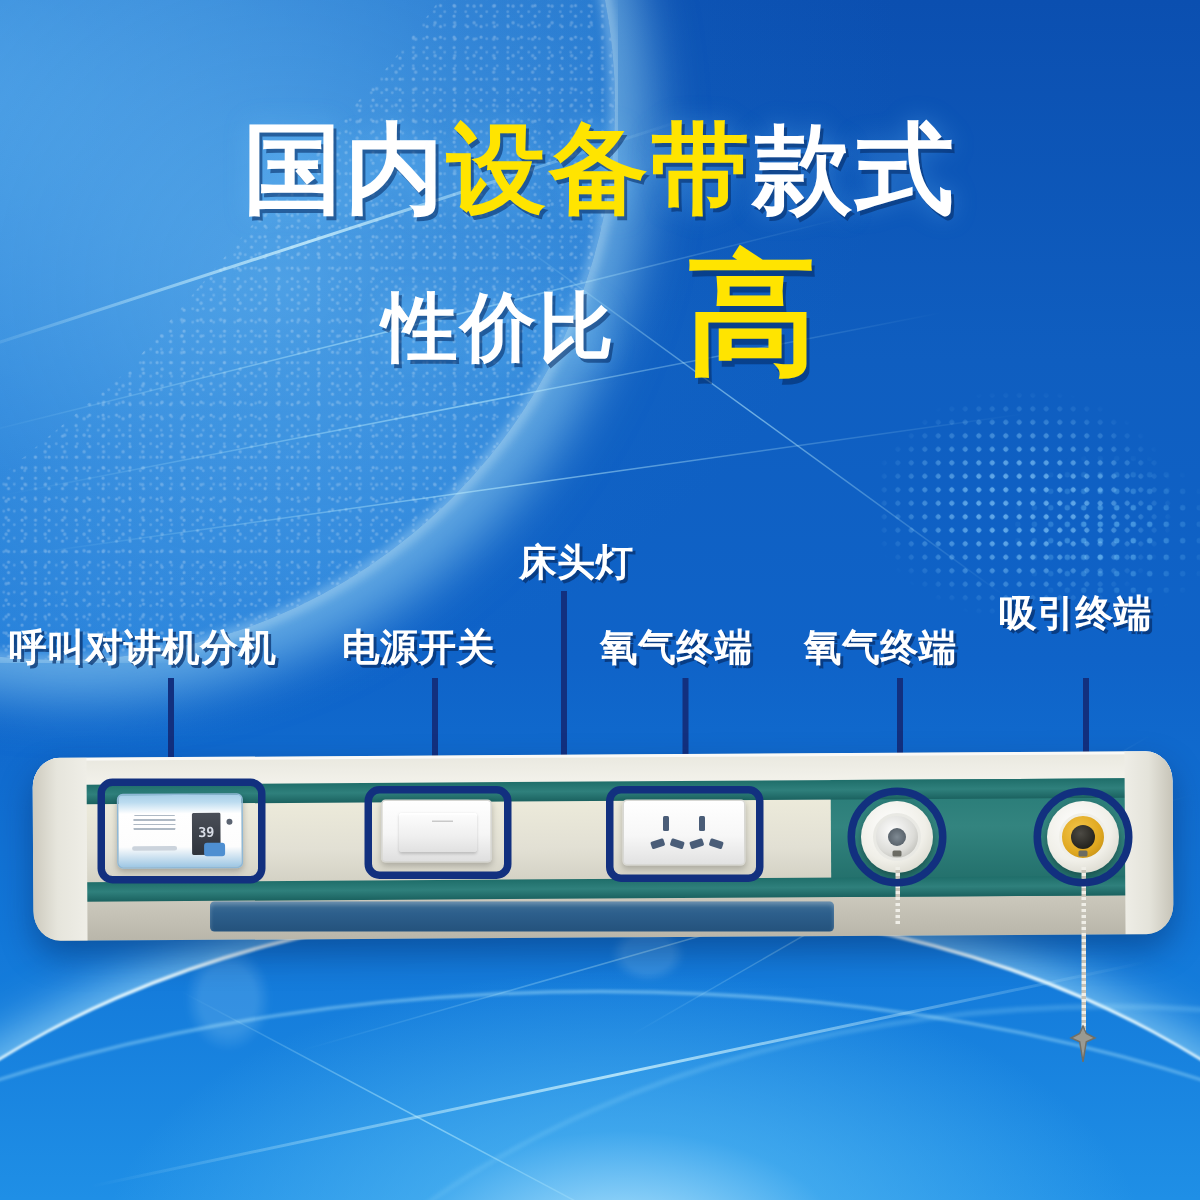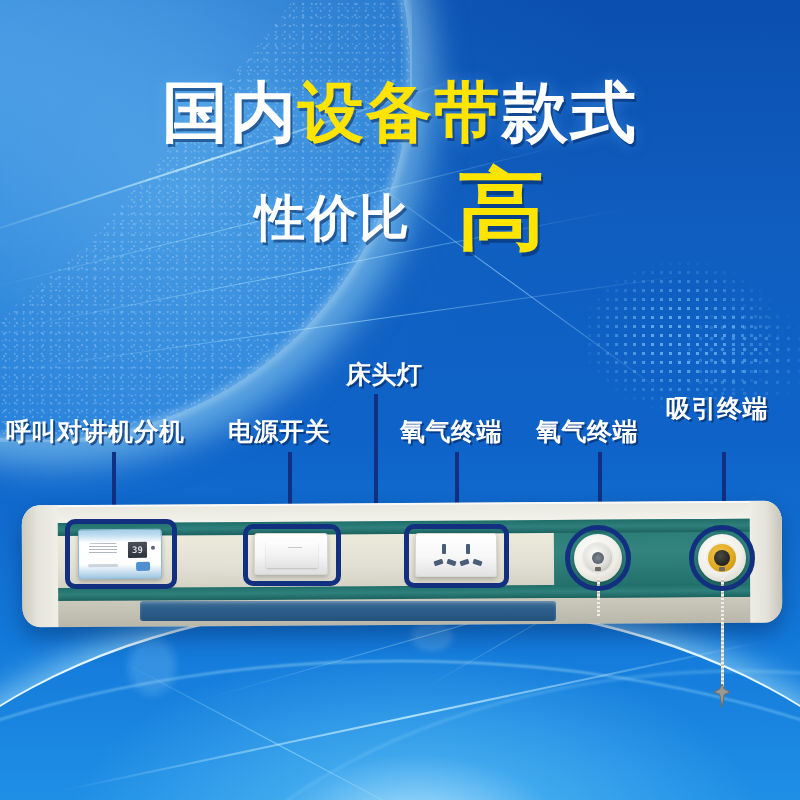--- a/index.html
+++ b/index.html
@@ -162,21 +162,21 @@
   .intercom{
     position:absolute; left:78px; top:529px; width:84px; height:50px;
     background:linear-gradient(180deg,#a8cfe8,#bcdcf0 10%,#ffffff 26%,#fdfdfd 72%,#9ec7e4 100%);
     border-radius:4px; border:1px solid #8fb8d6;
     box-shadow:0 2px 4px rgba(0,0,0,.25);
     transform:rotate(-0.3deg);
   }
   .ic-grille{ position:absolute; left:10px; top:13px; width:28px; height:11px;
     background:repeating-linear-gradient(180deg,#9aa7b5 0 1px, transparent 1px 3px); opacity:.8; border-radius:2px;}
   .ic-disp{
-    position:absolute; left:49px; top:12px; width:19px; height:16px;
+    position:absolute; left:49px; top:12px; width:19px; height:28px;
     background:linear-gradient(180deg,#4a4f58,#2e333b);
     border-radius:1px; color:#d8dde6; font-size:9px; font-weight:bold;
     display:flex; align-items:center; justify-content:center; font-family:"DejaVu Sans Mono",monospace;
   }
   .ic-led{ position:absolute; left:72px; top:16px; width:4px; height:4px; border-radius:50%; background:#5b6472; }
   .ic-btn{ position:absolute; left:57px; top:32px; width:14px; height:9px; background:#4e8fd1; border-radius:2px; }
   .ic-slot{ position:absolute; left:9px; top:34px; width:30px; height:3px; background:#cbd3dc; border-radius:2px;}
 
   .switch{
     position:absolute; left:254px; top:533px; width:74px; height:42px;

